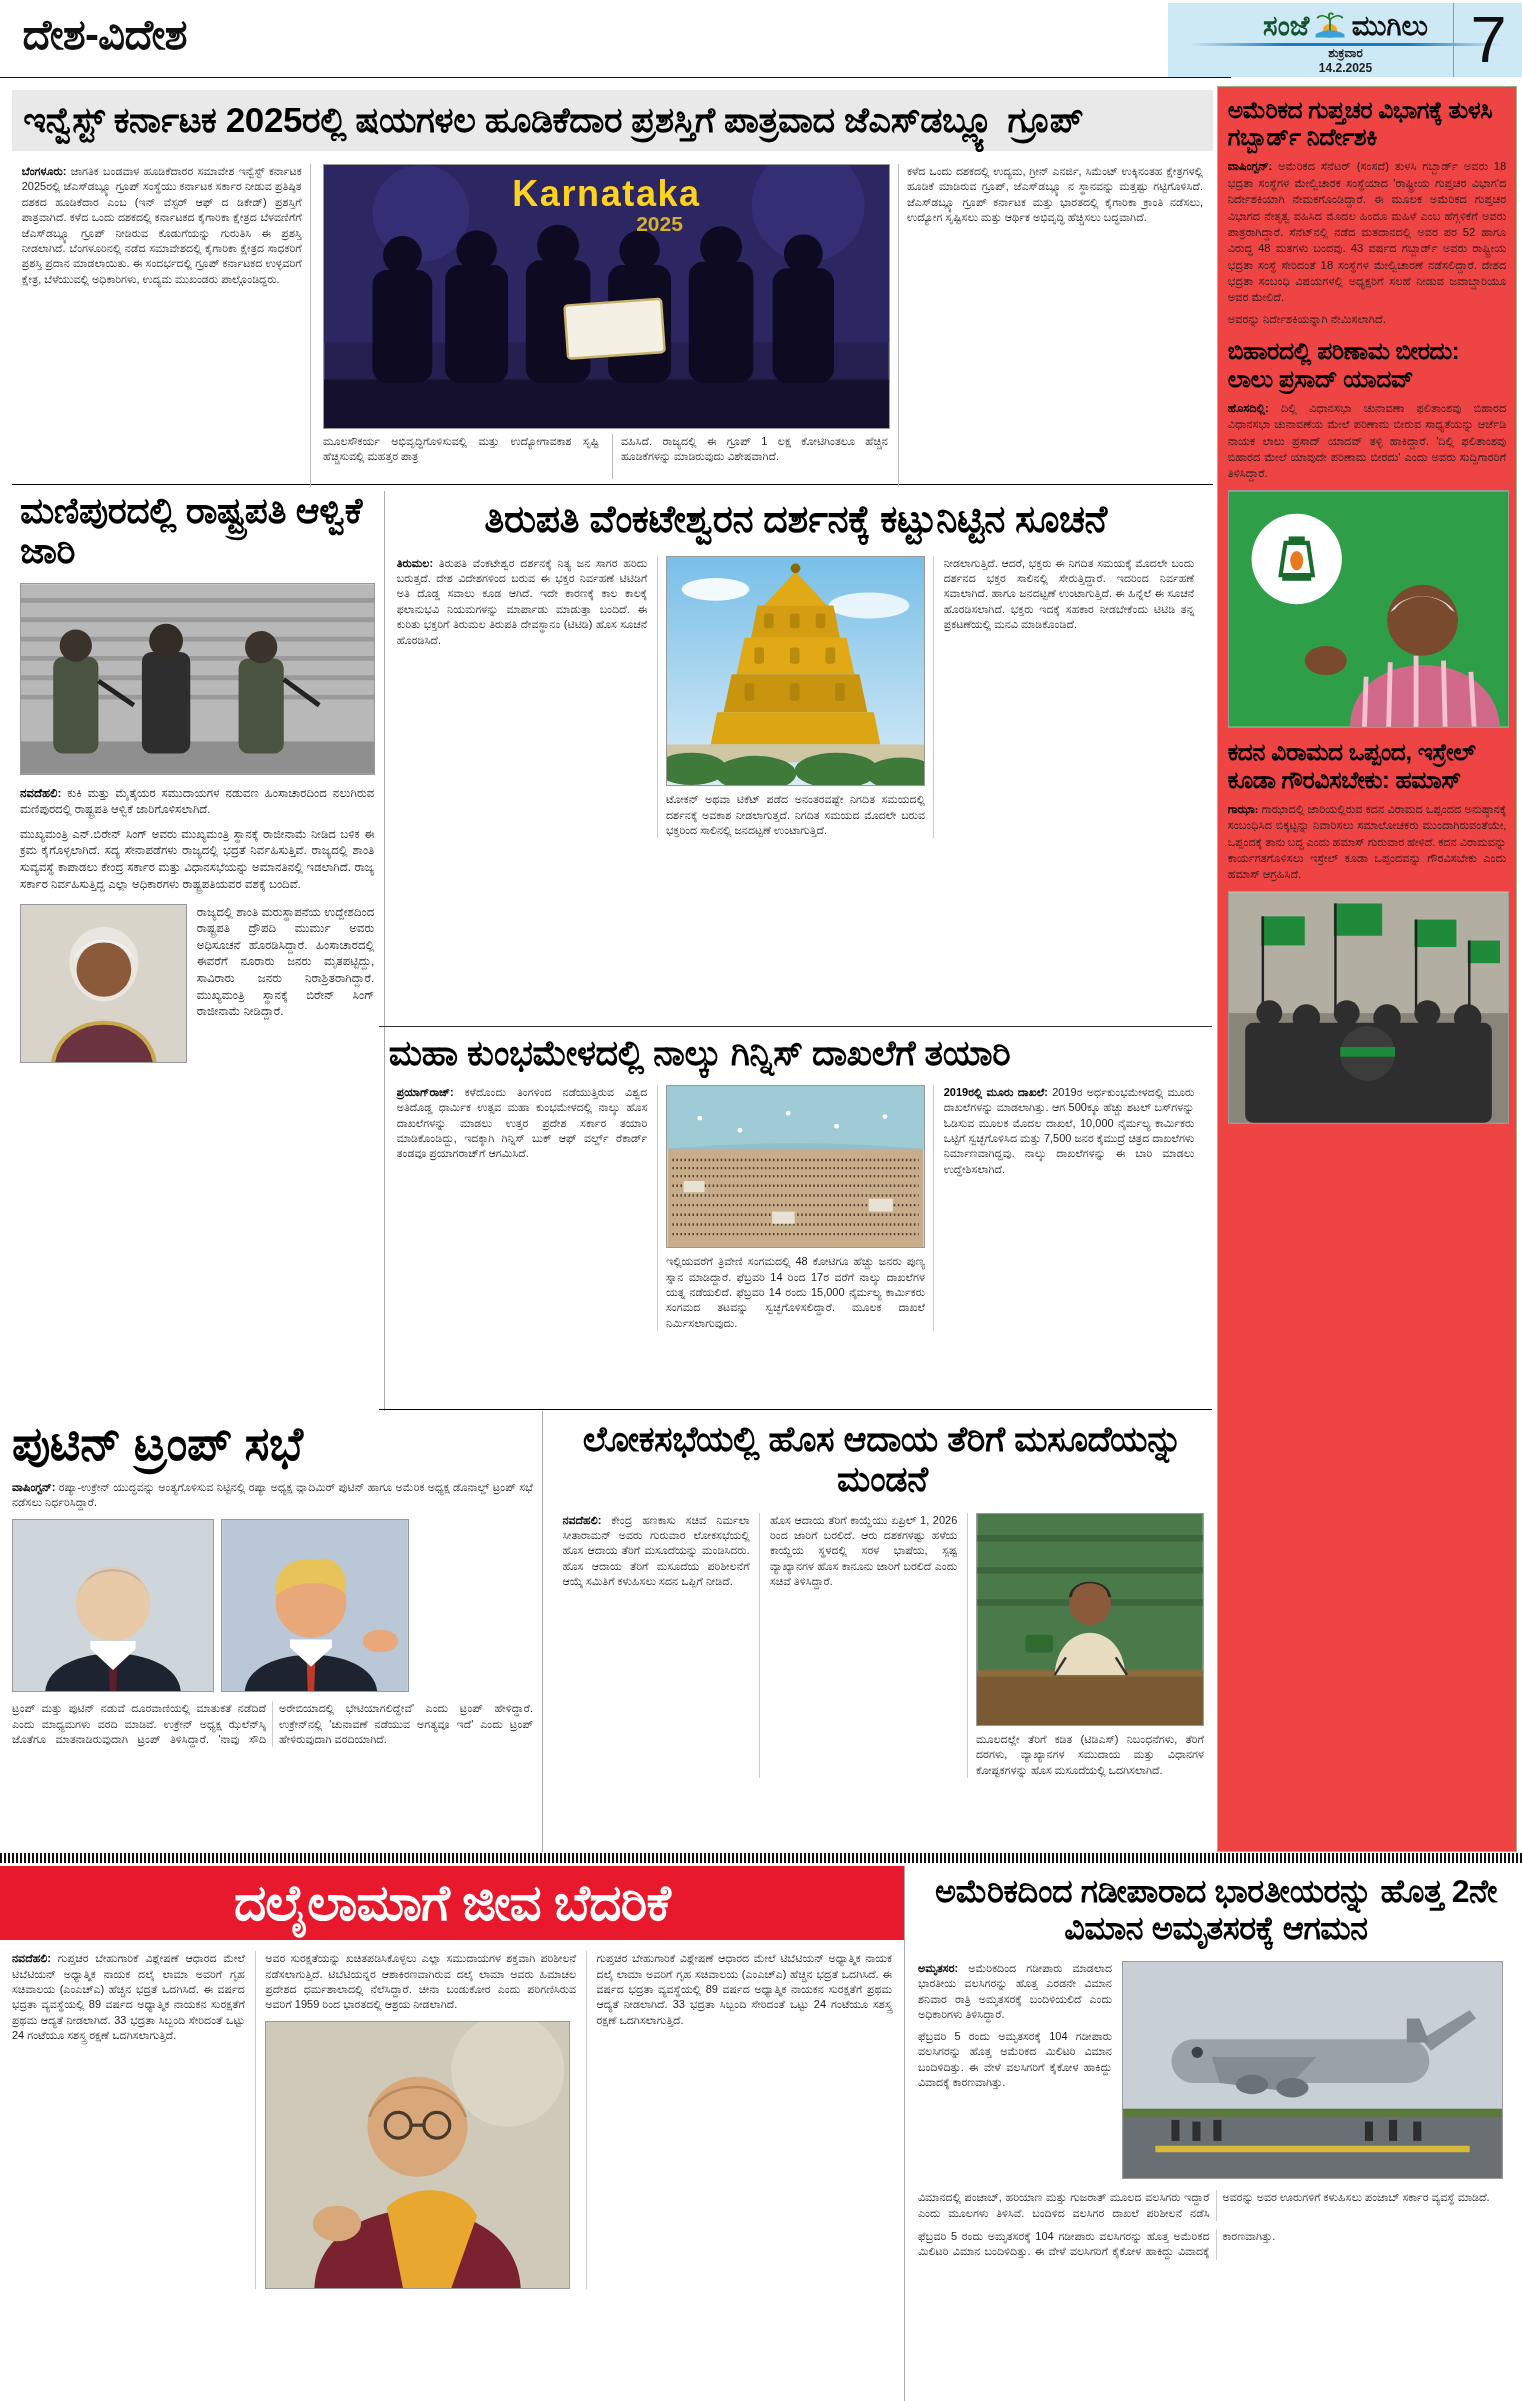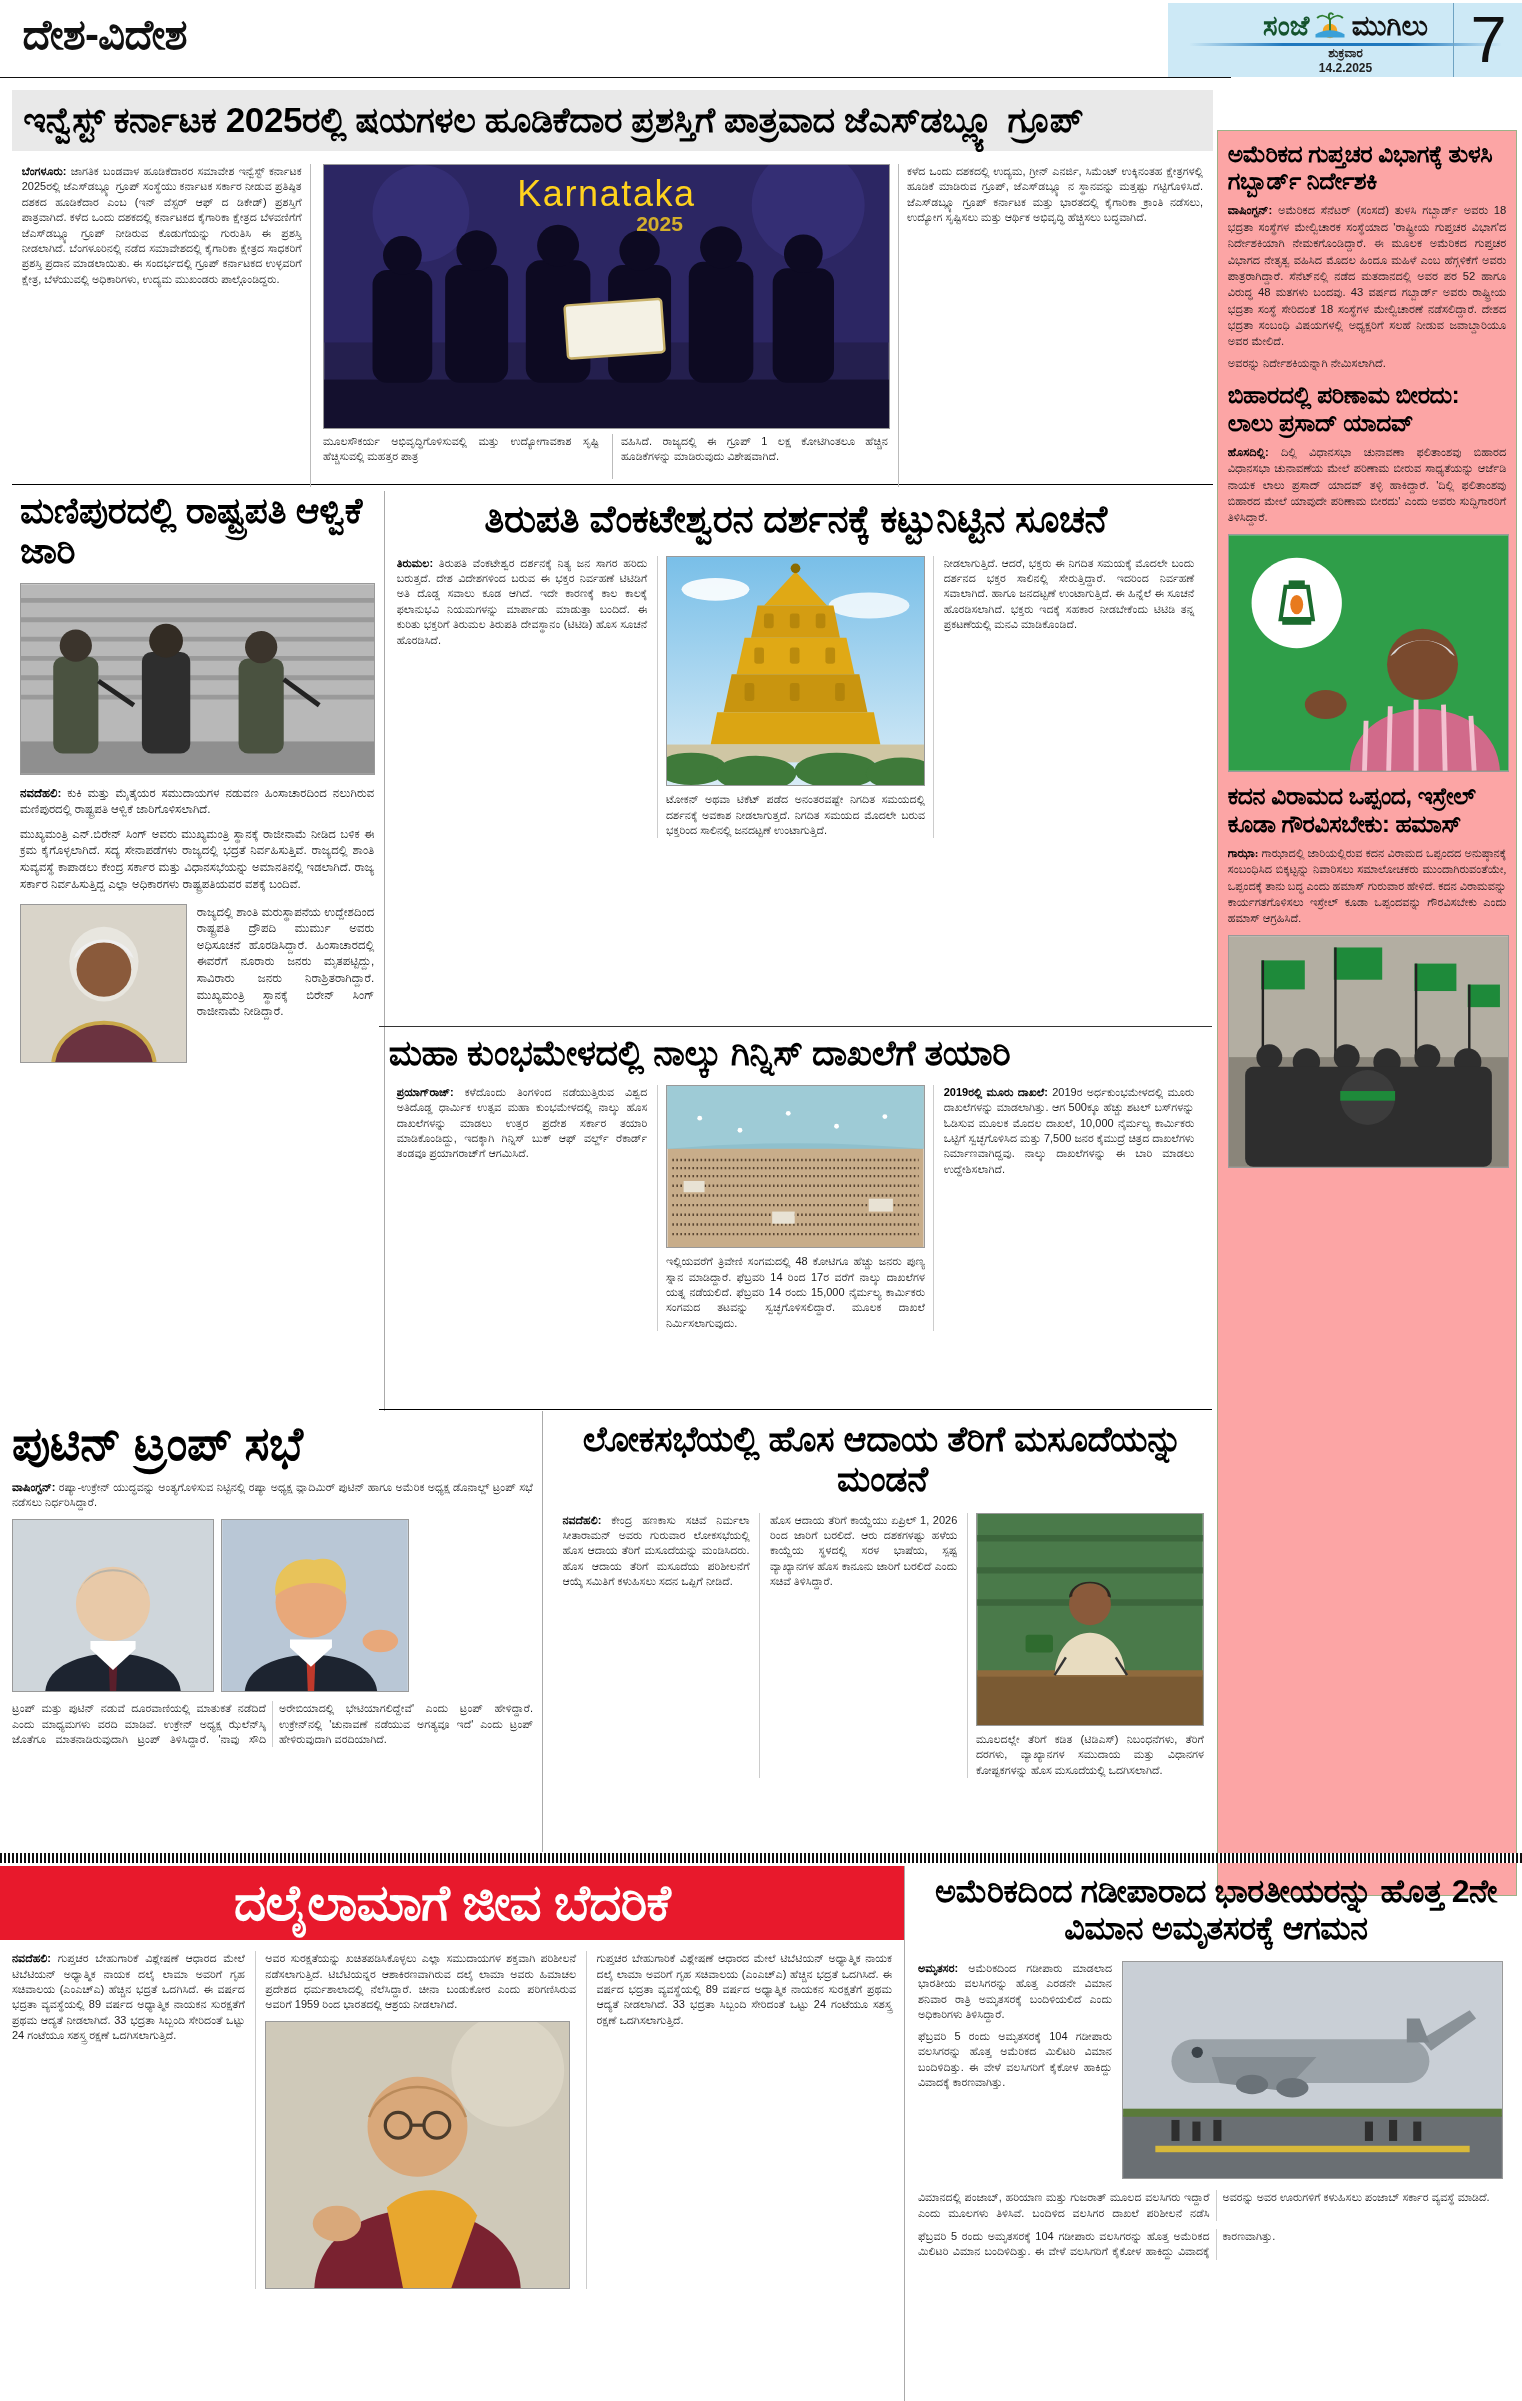--- a/index.html
+++ b/index.html
@@ -23,21 +23,21 @@
   #page-num{position:absolute;right:0;top:0;width:69px;height:74px;border-left:1.6px solid #6fa3c2;font-size:65px;line-height:74px;text-align:center;color:#111;}
   
   #lead{left:12px;top:87px;width:1201px;height:397px;border-bottom:1.6px solid #000;}
   #lead-band{position:absolute;left:0;top:3.2px;width:1201px;height:61px;background:#e9e9e9;display:flex;align-items:center;}
   #lead-band .hl{font-size:35px;white-space:nowrap;padding-left:11.3px;}
   
   .sec-head-c{text-align:center;}
   .stripes{background:repeating-linear-gradient(90deg,#111 0 1.6px,#fff 1.6px 4px);}
   #banner-red{background:#e8192c;color:#fff;font-weight:bold;font-size:50px;text-align:center;line-height:74px;letter-spacing:-0.8px;}
   .rail-hl{font-size:23.4px;font-weight:bold;line-height:1.18;letter-spacing:-0.4px;color:#000;}
-  #rail{left:1217px;top:86px;width:300px;height:1766px;background:#fca5a5;border:0.8px solid #9bb188;box-sizing:border-box;padding:9.7px 9.7px 0 9.7px;margin-top:44px;}
+  #rail{left:1217px;top:86px;width:300px;height:1766px;background:#ef4444;border:0.8px solid #9bb188;box-sizing:border-box;padding:9.7px 9.7px 0 9.7px;}
   .rail-body{font-size:11.3px;line-height:1.45;text-align:justify;color:#1c1c1c;}
 </style>
 </head>
 <body>
 
 <div id="page">
 
   <div class="abs" id="header">
     <div class="abs" style="left:22.6px;top:11.3px;font-size:42px;font-weight:bold;letter-spacing:-0.8px;">ದೇಶ-ವಿದೇಶ</div>
     <div id="mast-right">
@@ -85,21 +85,21 @@
             <circle cx="290" cy="100" r="26"></circle>
           <rect x="352" y="124" width="78" height="146" rx="18"></rect>
             <circle cx="391" cy="106" r="25"></circle>
           <rect x="452" y="120" width="80" height="150" rx="18"></rect>
             <circle cx="492" cy="102" r="26"></circle>
           <rect x="556" y="128" width="76" height="142" rx="18"></rect>
             <circle cx="594" cy="110" r="24"></circle>
         </g>
         <rect x="300" y="170" width="120" height="66" rx="4" fill="#f4f1e4" stroke="#c9b26a" stroke-width="3" transform="rotate(-4 360 203)"></rect>
       </svg>
-      <div class="abs" style="left:0;top:8px;width:565px;text-align:center;color:#ffd21e;font-size:36px;font-weight:normal;letter-spacing:1.6px;">Karnataka</div>
+      <div class="abs" style="left:0;top:8px;width:565px;text-align:center;color:#ffd21e;font-size:36px;font-weight:bold;letter-spacing:1.6px;">Karnataka</div>
       <div class="abs" style="left:0;top:47px;width:671px;text-align:center;color:#ffd21e;font-size:21px;font-weight:bold;opacity:.8;">2025</div>
     </div>
     <div class="abs body-txt" style="left:311px;top:347px;width:276px;height:45px;">ಮೂಲಸೌಕರ್ಯ ಅಭಿವೃದ್ಧಿಗೊಳಿಸುವಲ್ಲಿ ಮತ್ತು ಉದ್ಯೋಗಾವಕಾಶ ಸೃಷ್ಟಿ ಹೆಚ್ಚಿಸುವಲ್ಲಿ ಮಹತ್ತರ ಪಾತ್ರ</div>
     <div class="abs body-txt" style="left:600px;top:347px;width:276px;height:45px;border-left:0.8px solid #bbb;padding-left:8px;box-sizing:border-box;">ವಹಿಸಿದೆ. ರಾಜ್ಯದಲ್ಲಿ ಈ ಗ್ರೂಪ್ 1 ಲಕ್ಷ ಕೋಟಿಗಿಂತಲೂ ಹೆಚ್ಚಿನ ಹೂಡಿಕೆಗಳನ್ನು ಮಾಡಿರುವುದು ವಿಶೇಷವಾಗಿದೆ.</div>
     <div class="abs body-txt" style="left:886px;top:77px;width:305px;height:323px;border-left:0.8px solid #bbb;padding-left:8px;box-sizing:border-box;">ಕಳೆದ ಒಂದು ದಶಕದಲ್ಲಿ ಉದ್ಯಮ, ಗ್ರೀನ್ ಎನರ್ಜಿ, ಸಿಮೆಂಟ್ ಉಕ್ಕಿನಂತಹ ಕ್ಷೇತ್ರಗಳಲ್ಲಿ ಹೂಡಿಕೆ ಮಾಡಿರುವ ಗ್ರೂಪ್, ಜೆಎಸ್‌ಡಬ್ಲ್ಯೂ ನ ಸ್ಥಾನವನ್ನು ಮತ್ತಷ್ಟು ಗಟ್ಟಿಗೊಳಿಸಿದೆ. ಜೆಎಸ್‌ಡಬ್ಲ್ಯೂ ಗ್ರೂಪ್ ಕರ್ನಾಟಕ ಮತ್ತು ಭಾರತದಲ್ಲಿ ಕೈಗಾರಿಕಾ ಕ್ರಾಂತಿ ನಡೆಸಲು, ಉದ್ಯೋಗ ಸೃಷ್ಟಿಸಲು ಮತ್ತು ಆರ್ಥಿಕ ಅಭಿವೃದ್ಧಿ ಹೆಚ್ಚಿಸಲು ಬದ್ಧವಾಗಿದೆ.</div>
   </div>
 
   <div class="abs" style="left:20px;top:491px;width:365px;height:920px;border-right:0.8px solid #aaa;box-sizing:border-box;padding-right:9.7px;">
     <div class="hl" style="font-size:36px;line-height:1.12;">ಮಣಿಪುರದಲ್ಲಿ ರಾಷ್ಟ್ರಪತಿ ಆಳ್ವಿಕೆ ಜಾರಿ</div>
     <div class="photo" style="width:353px;height:190px;margin-top:11.3px;">

